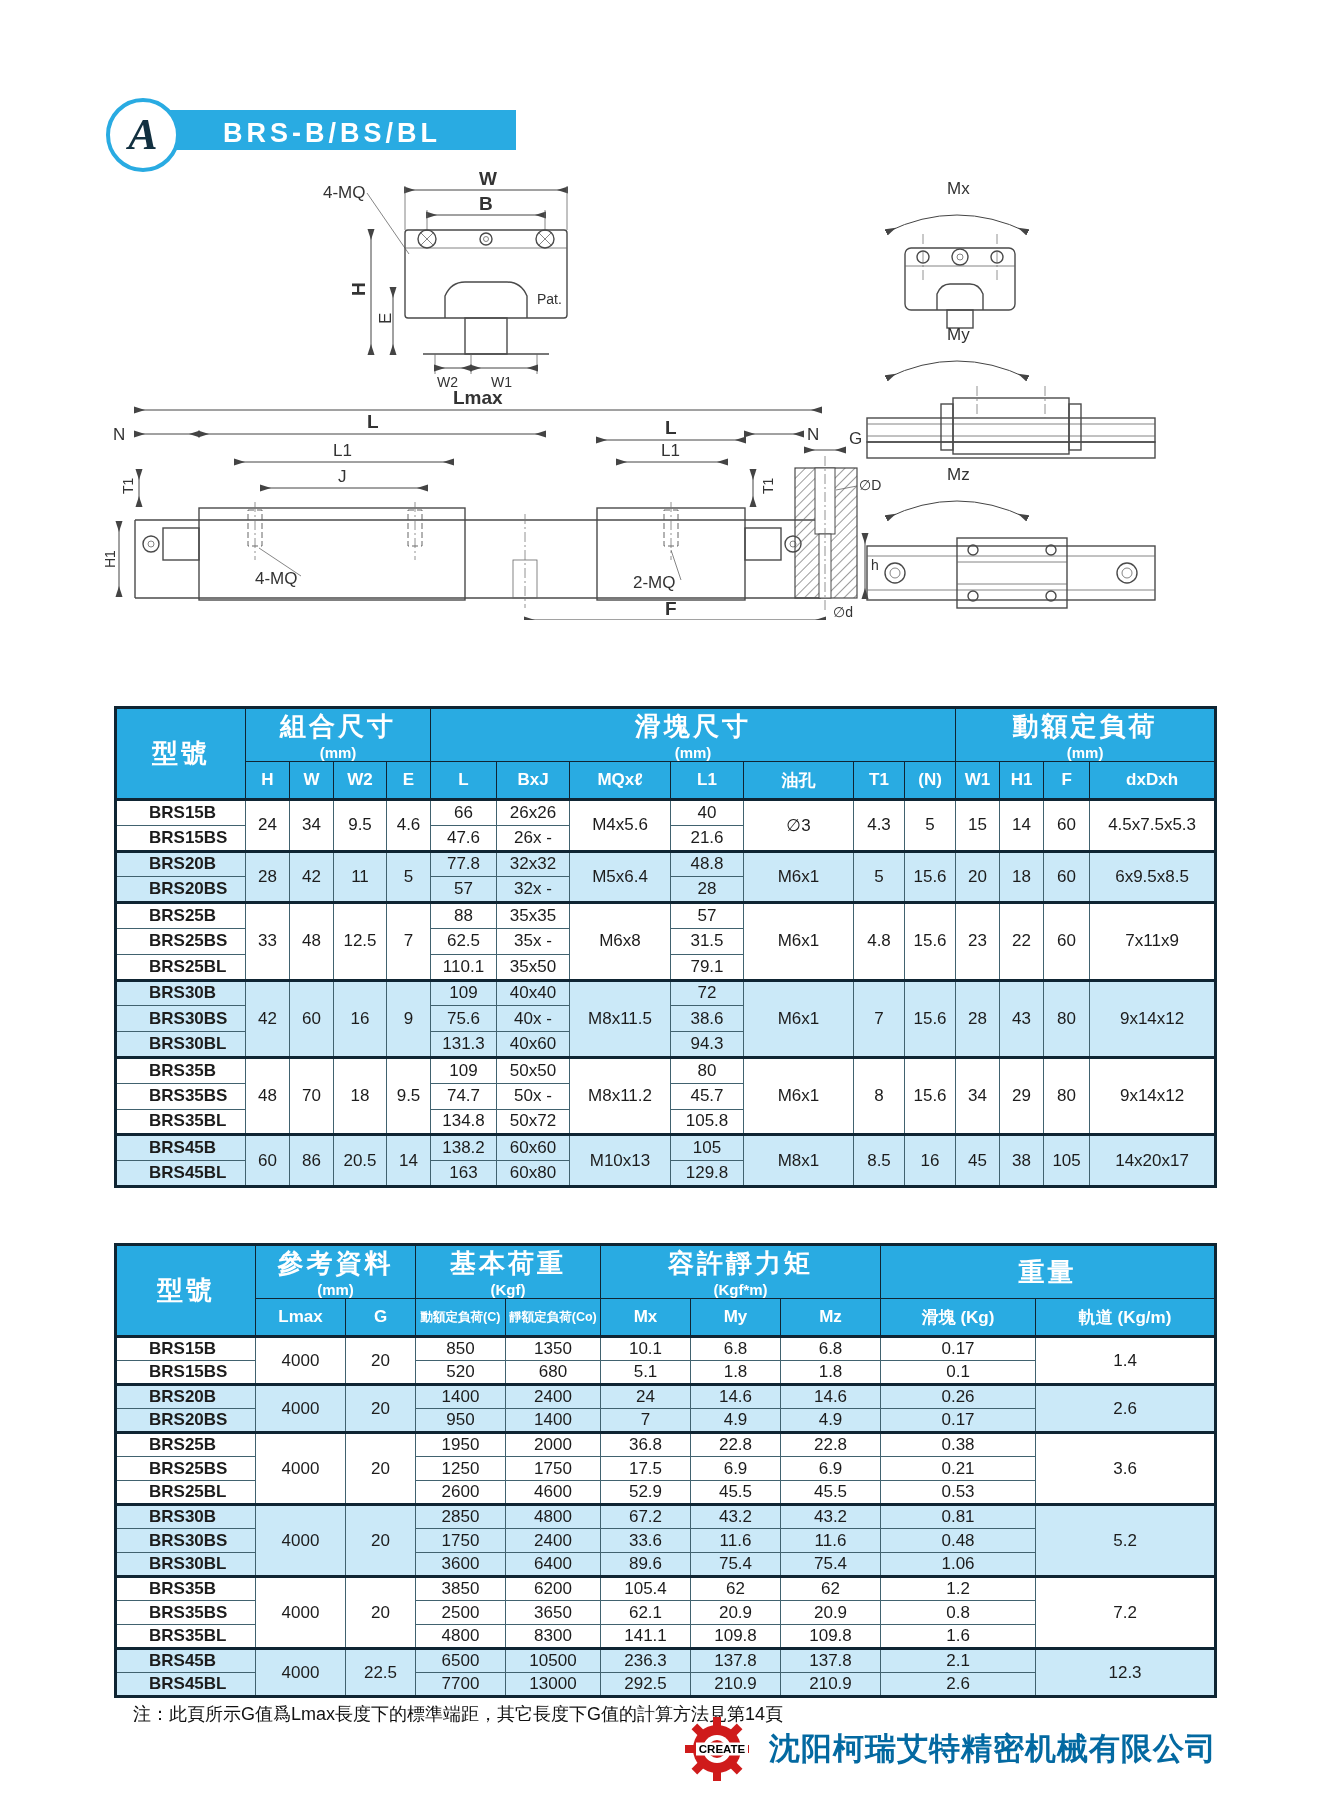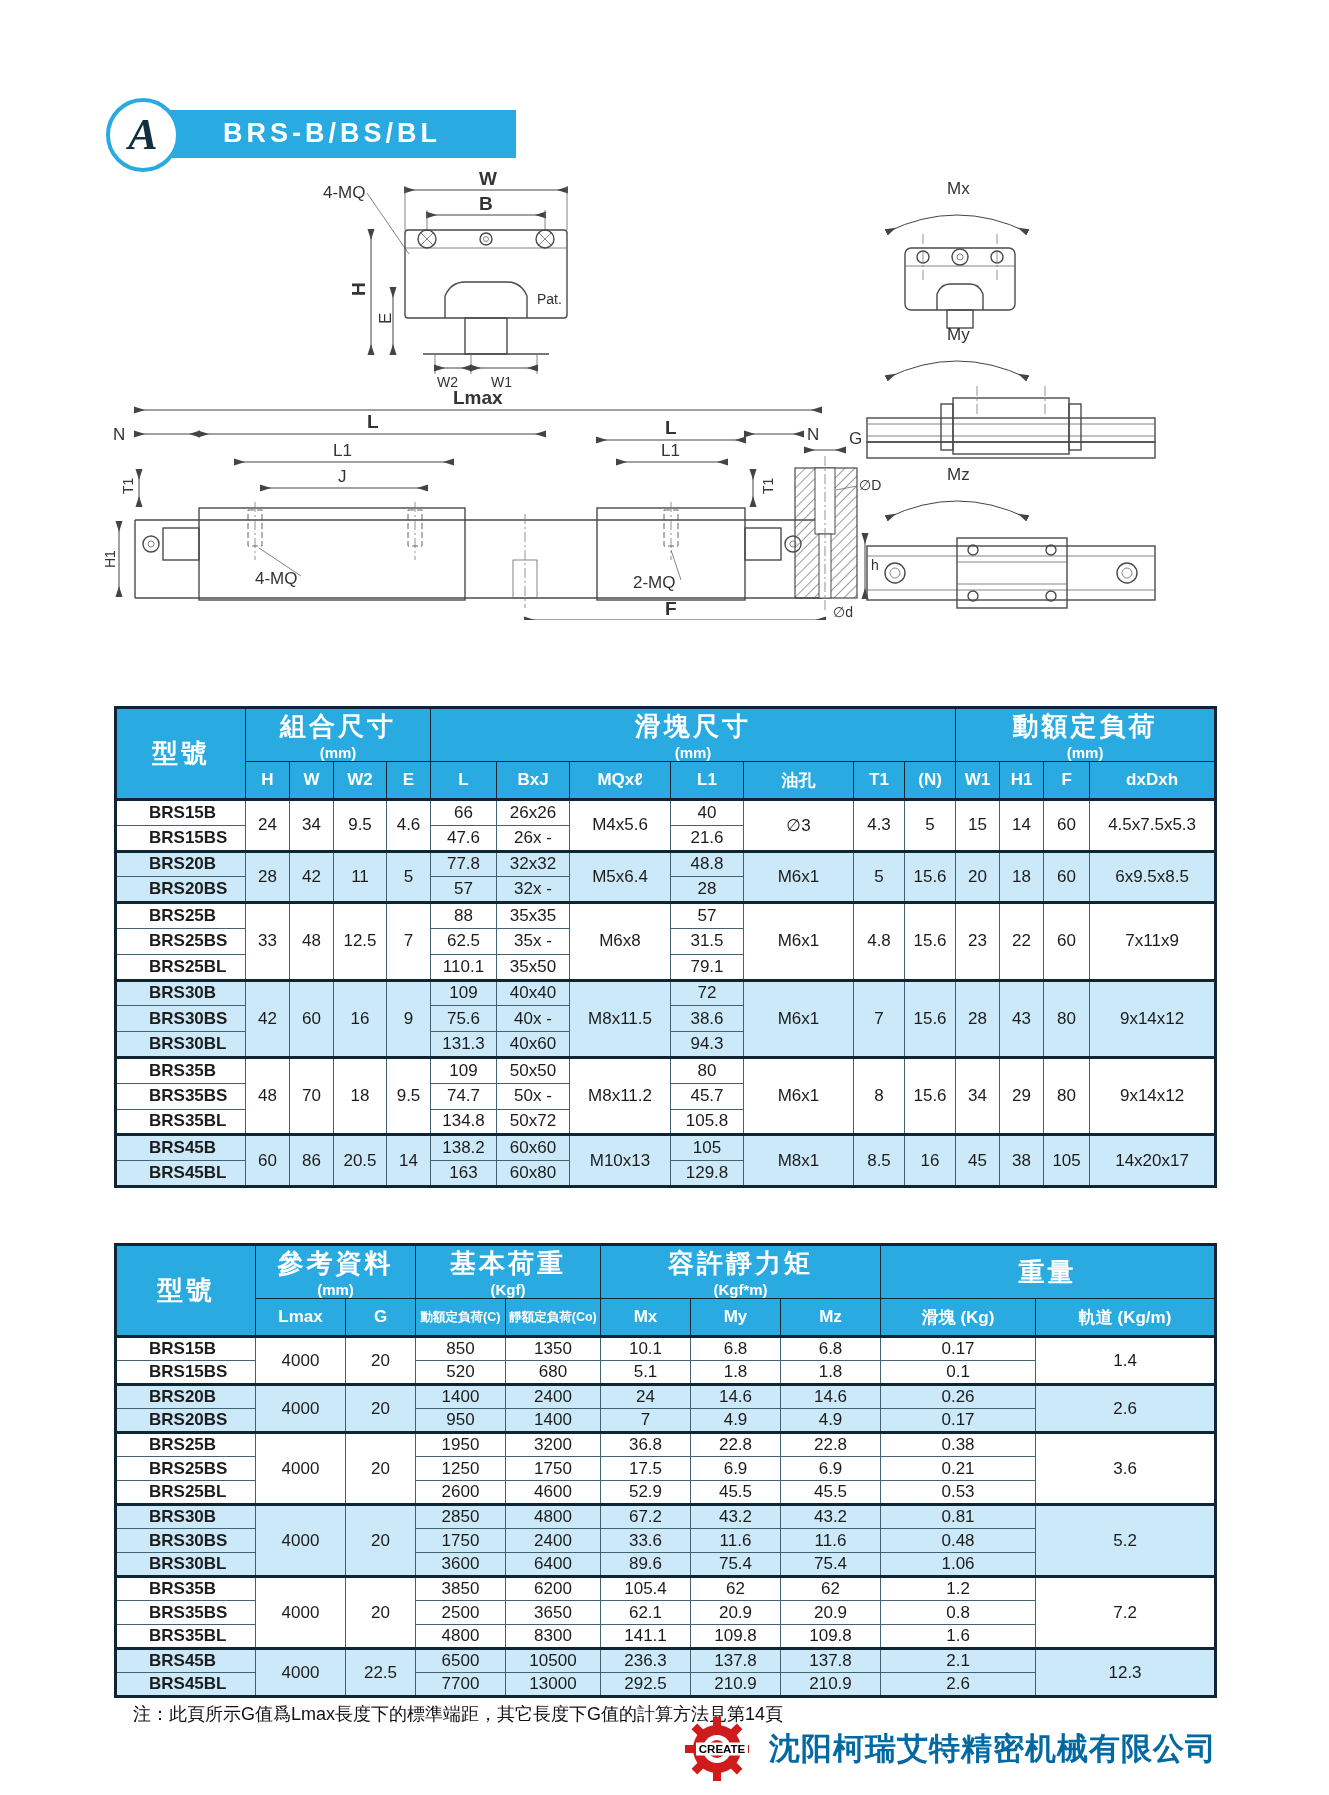--- a/index.html
+++ b/index.html
@@ -1,20 +1,20 @@
 <!DOCTYPE html>
 <html><head>
 <meta charset="utf-8">
 <style>
   html,body{margin:0;padding:0;background:#e8e8e8;}
   .page{position:relative;width:1329px;height:1795px;background:#ffffff;margin:0 auto;
         font-family:"Liberation Sans","DejaVu Sans",sans-serif;color:#1c1c1c;overflow:hidden;}
 
   
-  .banner{position:absolute;left:148px;top:110px;width:368px;height:48px;background:#29ABE2;}
+  .banner{position:absolute;left:148px;top:110px;width:368px;height:40px;background:#29ABE2;}
   .banner .title{position:absolute;left:75px;top:8px;font-size:27px;font-weight:bold;color:#fff;letter-spacing:4px;}
   .logo-badge{position:absolute;left:106px;top:98px;width:74px;height:74px;border-radius:50%;
               background:#fff;border:4px solid #29ABE2;box-sizing:border-box;display:flex;align-items:center;justify-content:center;}
   .logo-badge .glyph{font-family:"Liberation Serif","DejaVu Serif",serif;font-size:44px;font-weight:bold;font-style:italic;color:#123040;line-height:1;}
 
   
   .drawing{position:absolute;left:105px;top:168px;}
   .drawing text{font-family:"Liberation Sans","DejaVu Sans",sans-serif;fill:#333;}
   .dim{stroke:#444;stroke-width:1;fill:none;}
   .out{stroke:#4a4a4a;stroke-width:1.4;fill:none;}
@@ -504,21 +504,21 @@
           <td>7</td>
           <td>4.9</td>
           <td>4.9</td>
           <td>0.17</td>
         </tr>
         <tr class="gs">
           <th class="model">BRS25B</th>
           <td rowspan="3">4000</td>
           <td rowspan="3">20</td>
           <td>1950</td>
-          <td>3200</td>
+          <td>2000</td>
           <td>36.8</td>
           <td>22.8</td>
           <td>22.8</td>
           <td>0.38</td>
           <td rowspan="3">3.6</td>
         </tr>
         <tr>
           <th class="model">BRS25BS</th>
           <td>1250</td>
           <td>1750</td>

